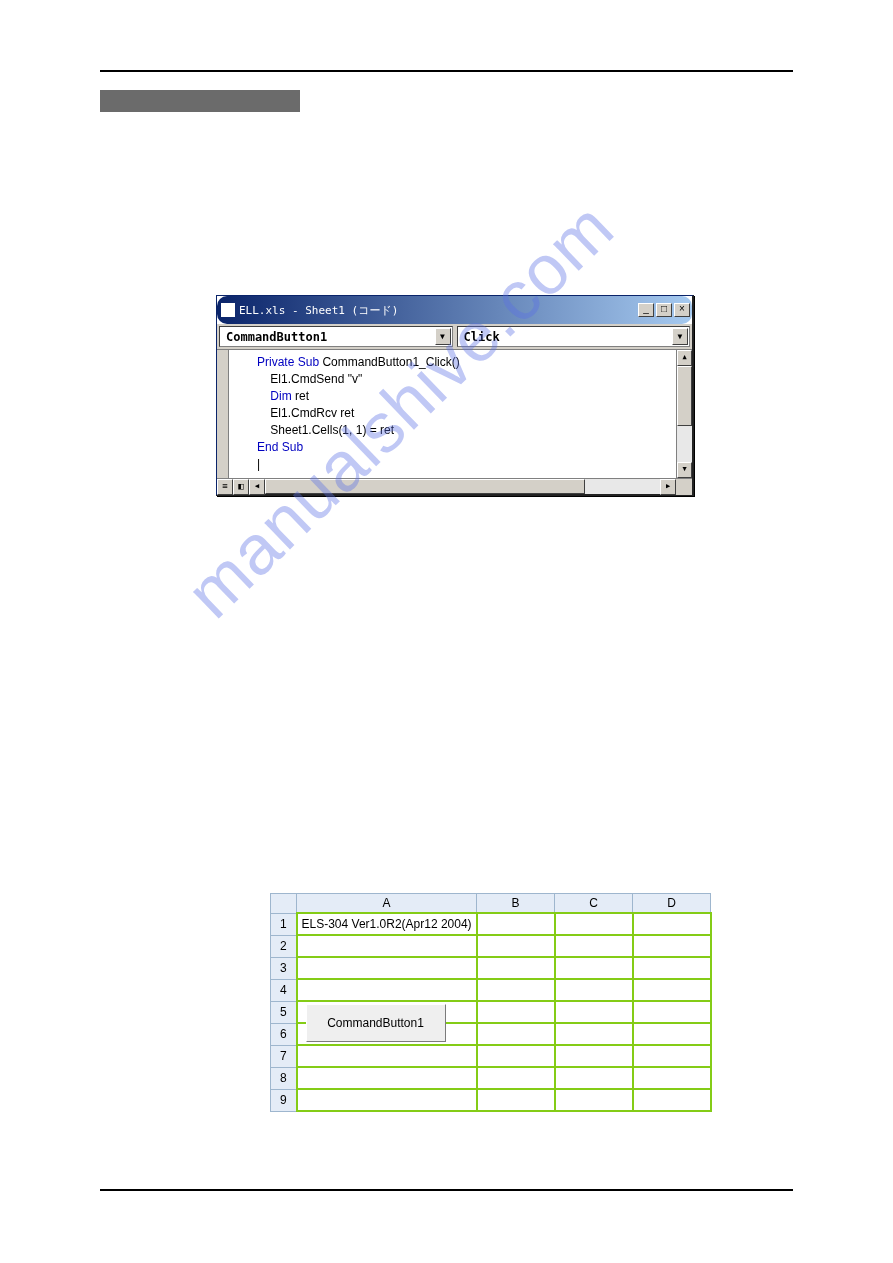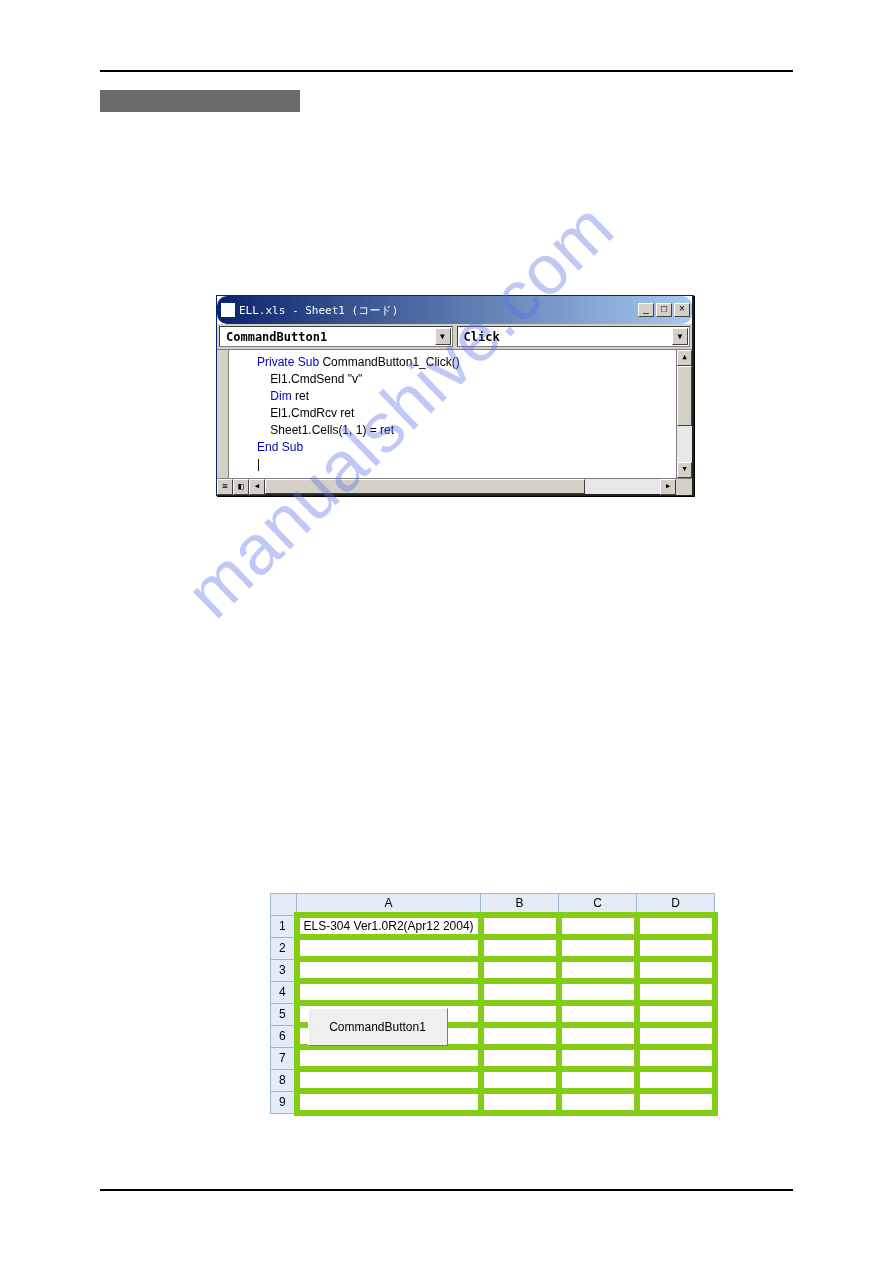--- a/index.html
+++ b/index.html
@@ -201,21 +201,21 @@
   }
   .xl th.rowh {
     width:26px;
     background:#e4ecf7;
   }
   .xl th.colA { width:78px; }
   .xl th.colB { width:78px; }
   .xl th.colC { width:78px; }
   .xl th.colD { width:78px; }
   .xl td {
-    border:6px solid #84cc16;
+    border:2px solid #84cc16;
     height:22px;
     padding:0 4px;
     font-size:12px;
     white-space:nowrap;
     position:relative;
   }
   .xl td.rowh {
     background:#e4ecf7;
     border:1px solid #9eb6ce;
     text-align:center;

